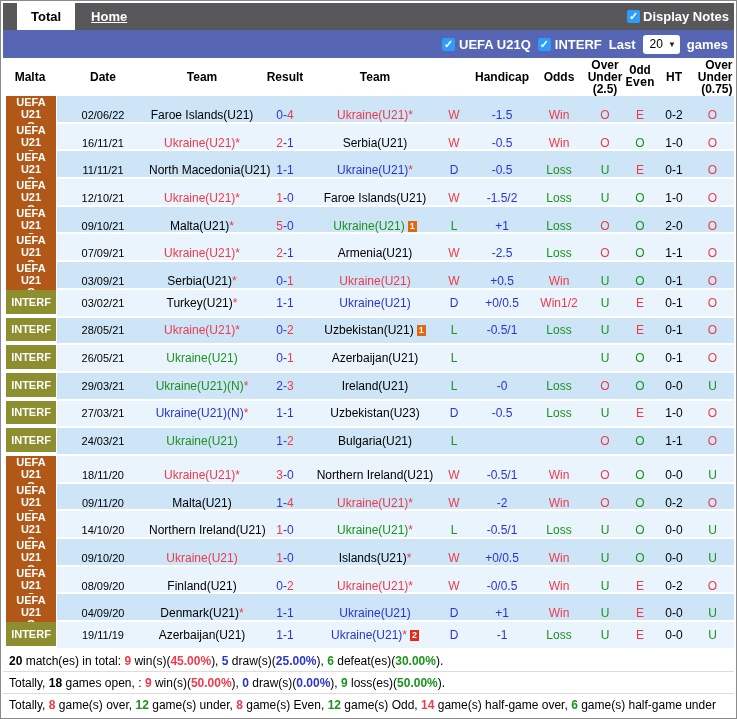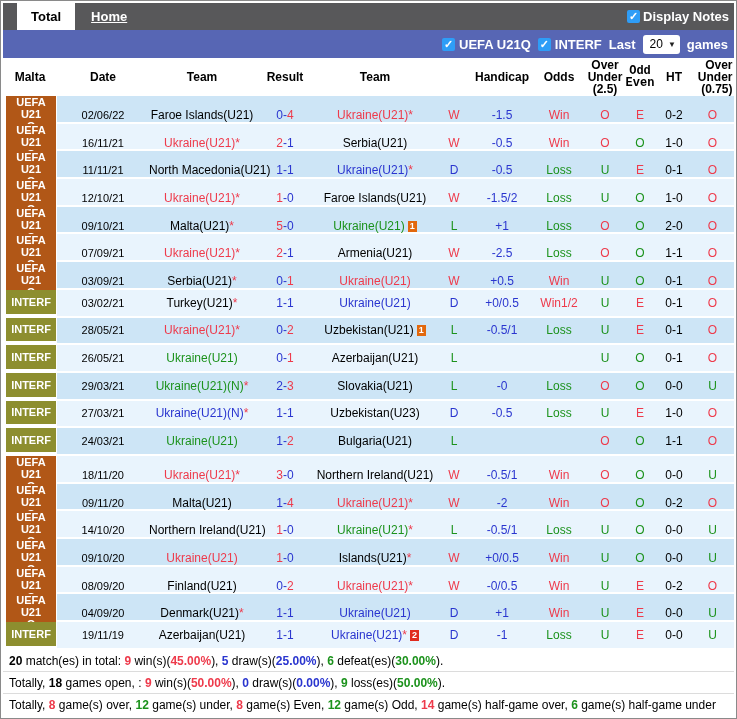--- a/index.html
+++ b/index.html
@@ -286,21 +286,21 @@
       </div>
       <div class="row">
         <div class="badge-cell">
           <div class="badge" style="background: rgb(141, 142, 47);">
             <span>INTERF</span>
           </div>
         </div>
         <div class="date">29/03/21</div>
         <div class="team"><span style="color: rgb(28, 146, 28);">Ukraine(U21)(N)</span><span class="star" style="color: rgb(238, 58, 75);">*</span></div>
         <div><span style="color: rgb(42, 53, 207);">2</span><span style="color: rgb(42, 53, 207);">-</span><span style="color: rgb(238, 58, 75);">3</span></div>
-        <div class="team"><span style="color: rgb(0, 0, 0);">Slovakia(U21)</span></div>
+        <div class="team"><span style="color: rgb(0, 0, 0);">Ireland(U21)</span></div>
         <div><span style="color: rgb(28, 146, 28);">L</span></div>
         <div><span style="color: rgb(42, 53, 207);">-0</span></div>
         <div><span style="color: rgb(28, 146, 28);">Loss</span></div>
         <div><span style="color: rgb(238, 58, 75);">O</span></div>
         <div><span style="color: rgb(28, 146, 28);">O</span></div>
         <div class="ht">0-0</div>
         <div><span style="color: rgb(28, 146, 28);">U</span></div>
       </div>
       <div class="row">
         <div class="badge-cell">

